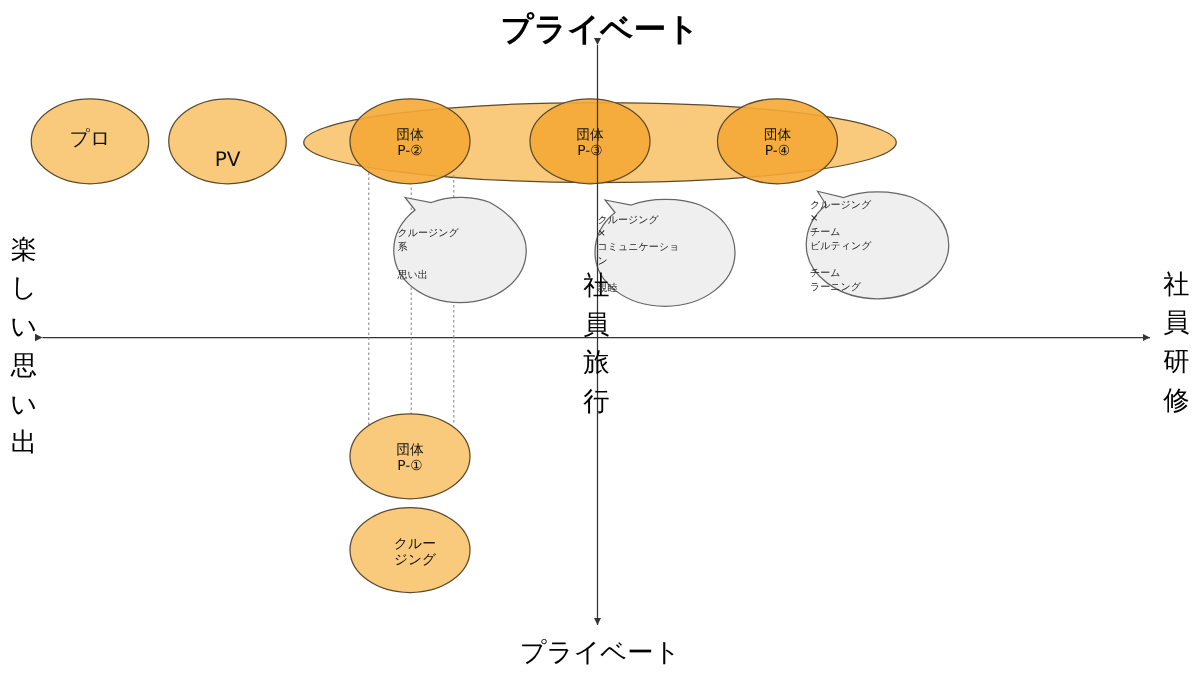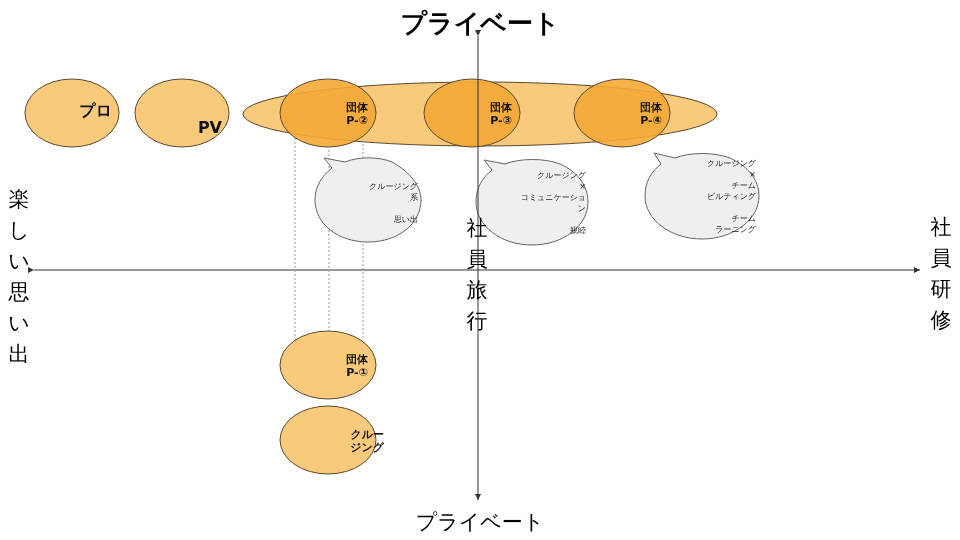--- a/index.html
+++ b/index.html
@@ -6,23 +6,23 @@
   body { width: 960px; height: 540px; position: relative; overflow: hidden;
          font-family: "DejaVu Sans", "Liberation Sans", sans-serif; }
   svg { position: absolute; left: 0; top: 0; }
   .label { position: absolute; color: #000; text-align: center; }
   .axis-top { left: 380px; top: 6px; width: 200px; font-size: 26px; font-weight: bold; }
   .axis-bottom { left: 380px; top: 508px; width: 200px; font-size: 21px; }
   .axis-vert { position: absolute; font-size: 21px; line-height: 31px; width: 26px; text-align: center; }
   .axis-left { left: 6px; top: 184px; }
   .axis-right { left: 928px; top: 212px; }
   .axis-center { left: 464px; top: 213px; }
-  .node-text { position: absolute; text-align: right; color: #111; font-size: 11px; line-height: 13px; font-weight: bold; }
+  .node-text { position: absolute; text-align: center; color: #111; font-size: 11px; line-height: 13px; }
   .node-big { font-size: 16px; }
-  .bubble-text { position: absolute; text-align: right; color: #222; font-size: 8px; line-height: 11px; white-space: pre-line; }
+  .bubble-text { position: absolute; text-align: left; color: #222; font-size: 8px; line-height: 11px; white-space: pre-line; }
 </style>
 </head>
 <body>
 
 <svg width="960" height="540" viewBox="0 0 960 540">
   <defs>
     <marker id="arr" markerWidth="8" markerHeight="8" refX="6" refY="3" orient="auto">
       <path d="M0,0 L6,3 L0,6 Z" fill="#333"></path>
     </marker>
   </defs>
@@ -76,21 +76,21 @@
 <div class="node-text node-big" style="left: 32px; top: 104px; width: 80px; white-space: pre-line;">プロ</div>
 <div class="node-text node-big" style="left: 142px; top: 121px; width: 80px; white-space: pre-line;">PV</div>
 <div class="node-text" style="left: 288px; top: 101px; width: 80px; white-space: pre-line;">団体
 P-②</div>
 <div class="node-text" style="left: 432px; top: 101px; width: 80px; white-space: pre-line;">団体
 P-③</div>
 <div class="node-text" style="left: 582px; top: 101px; width: 80px; white-space: pre-line;">団体
 P-④</div>
 <div class="node-text" style="left: 288px; top: 353px; width: 80px; white-space: pre-line;">団体
 P-①</div>
-<div class="node-text" style="left: 304px; top: 428px; width: 80px; white-space: pre-line;">クルー
+<div class="node-text" style="left: 292px; top: 428px; width: 80px; white-space: pre-line;">クルー
 ジング</div>
 
 <div class="bubble-text" style="left:318px;top:181px;width:100px;">クルージング
 系
 
 思い出</div>
 <div class="bubble-text" style="left:478px;top:170px;width:108px;">クルージング
 ×
 コミュニケーショ
 ン

